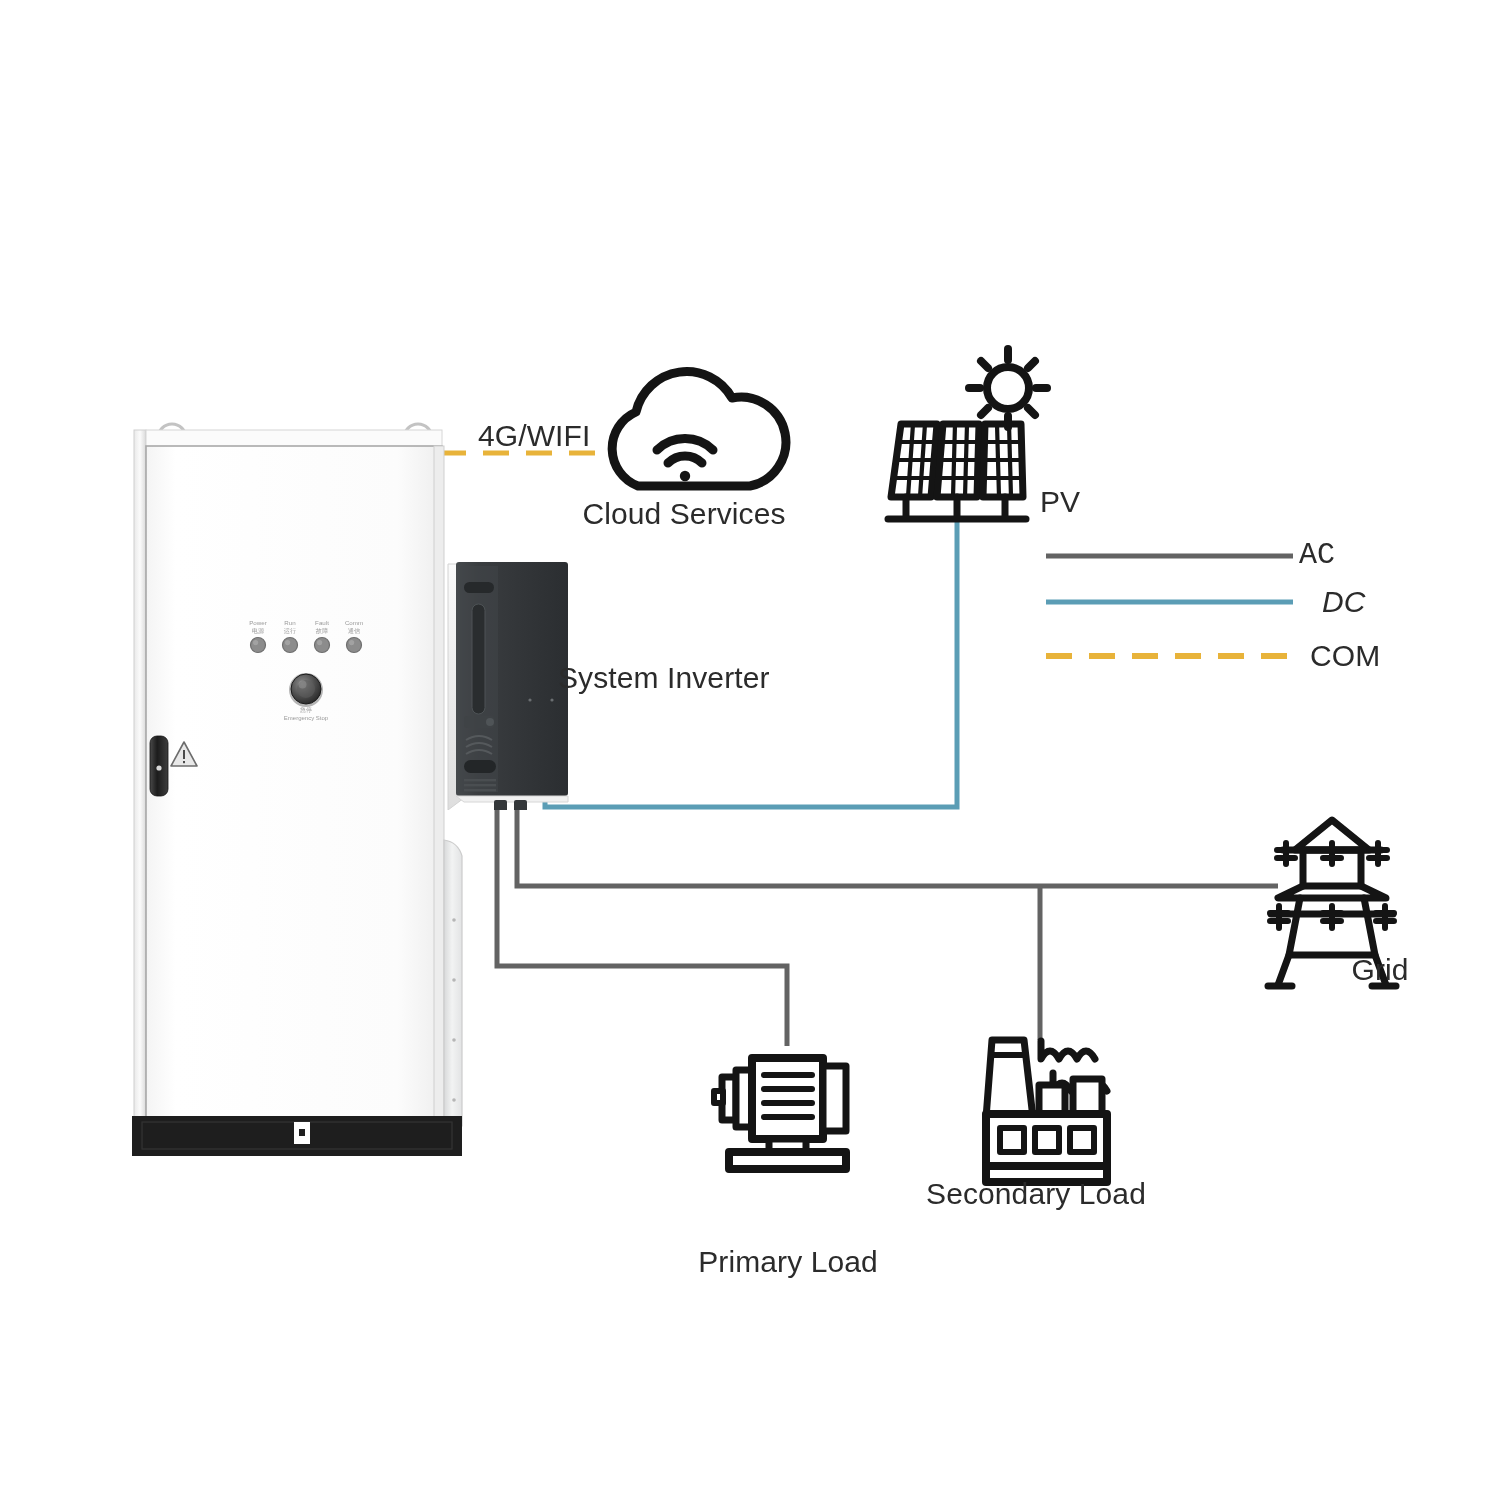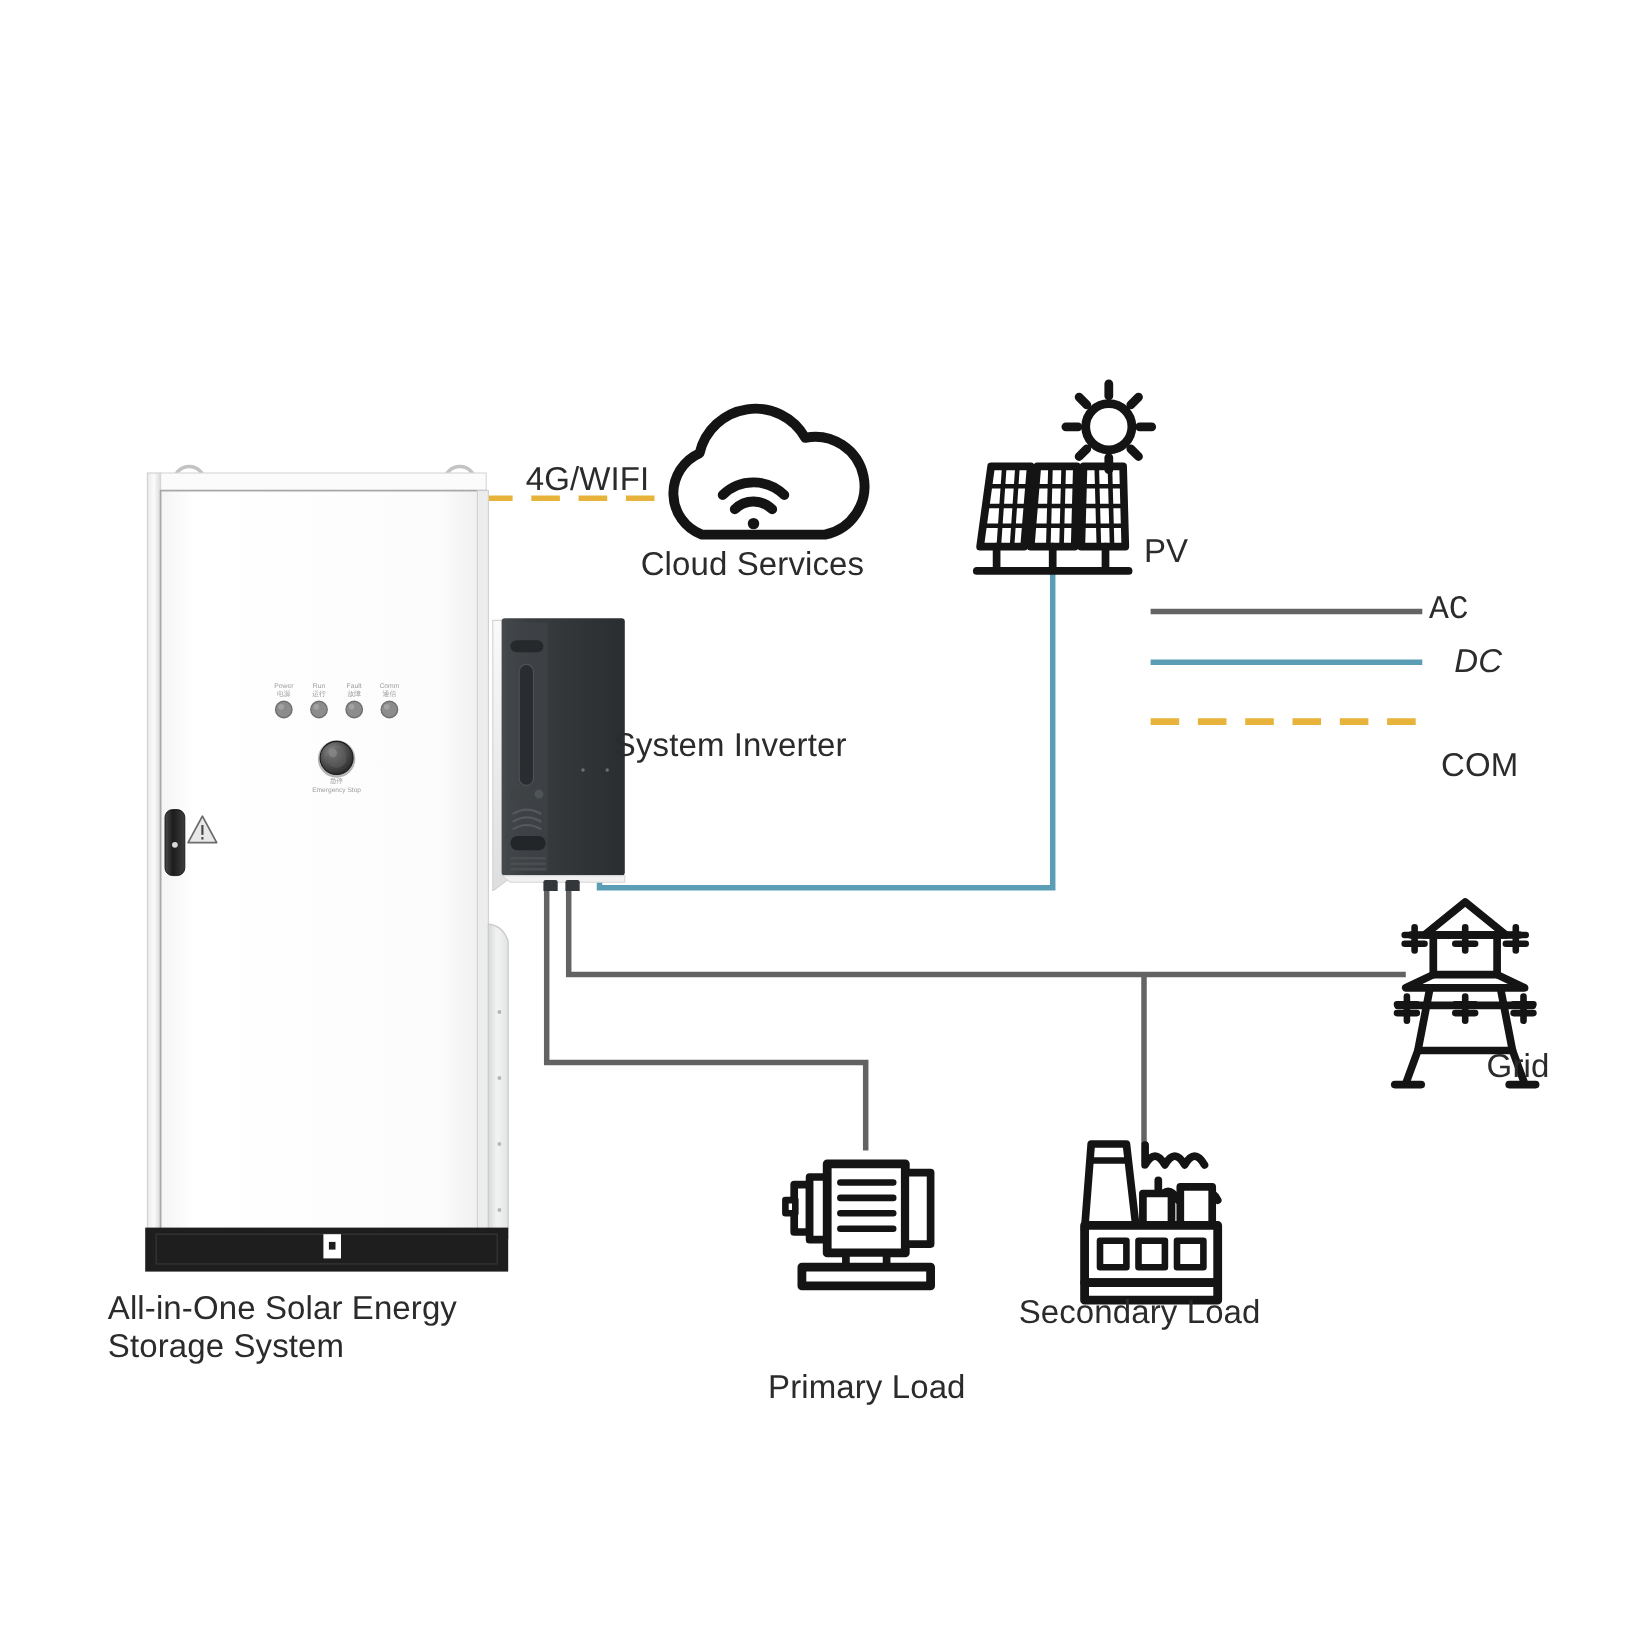--- a/index.html
+++ b/index.html
@@ -24,21 +24,21 @@
   }
   .label {
     position: absolute;
     color: #2b2b2b;
     font-size: 30px;
     line-height: 1.18;
     white-space: nowrap;
     letter-spacing: 0.1px;
   }
   .label.center {
-    text-align: left;
+    text-align: right;
     transform: translateX(-50%);
     white-space: normal;
   }
   svg.layer {
     position: absolute;
     left: 0;
     top: 0;
     width: 1494px;
     height: 1494px;
     overflow: visible;
@@ -378,19 +378,18 @@
   <div class="label" style="left:1040px; top:484px;">PV</div>
 
   <div class="label" style="left:558px; top:660px;">System Inverter</div>
 
   <div class="label center" style="left:1332px; top:952px;margin-left:48px;">Grid</div>
 
   <div class="label center" style="left:788px; top:1244px;">Primary Load</div>
 
   <div class="label center" style="left:1036px; top:1176px;">Secondary Load</div>
 
-  <div class="label center" style="left:298px; top:1172px; width:400px;">All-in-One Solar Energy Storage System</div>
 
   <div class="label" style="left:1299px; top:538px;font-family:Liberation Mono, monospace;">AC</div>
   <div class="label" style="left:1322px; top:584px;font-style:italic;">DC</div>
-  <div class="label" style="left:1310px; top:638px;margin-top:40px;">COM</div>
+  <div class="label" style="left:1310px; top:638px;">COM</div>
 
 </div>
 
 </body></html>

